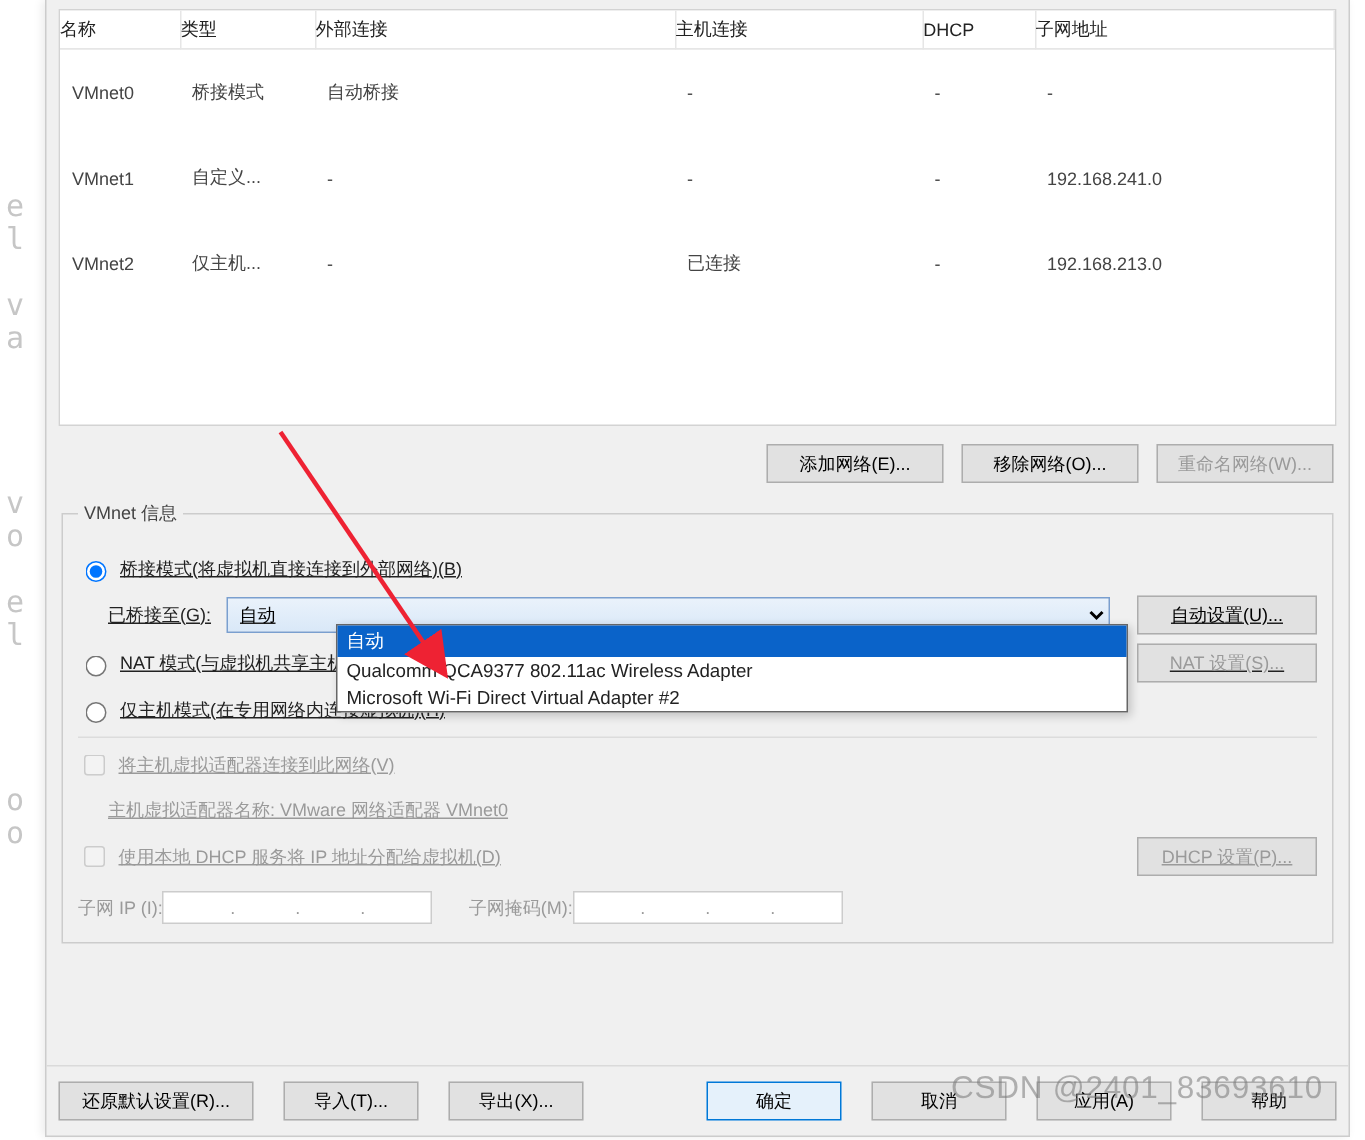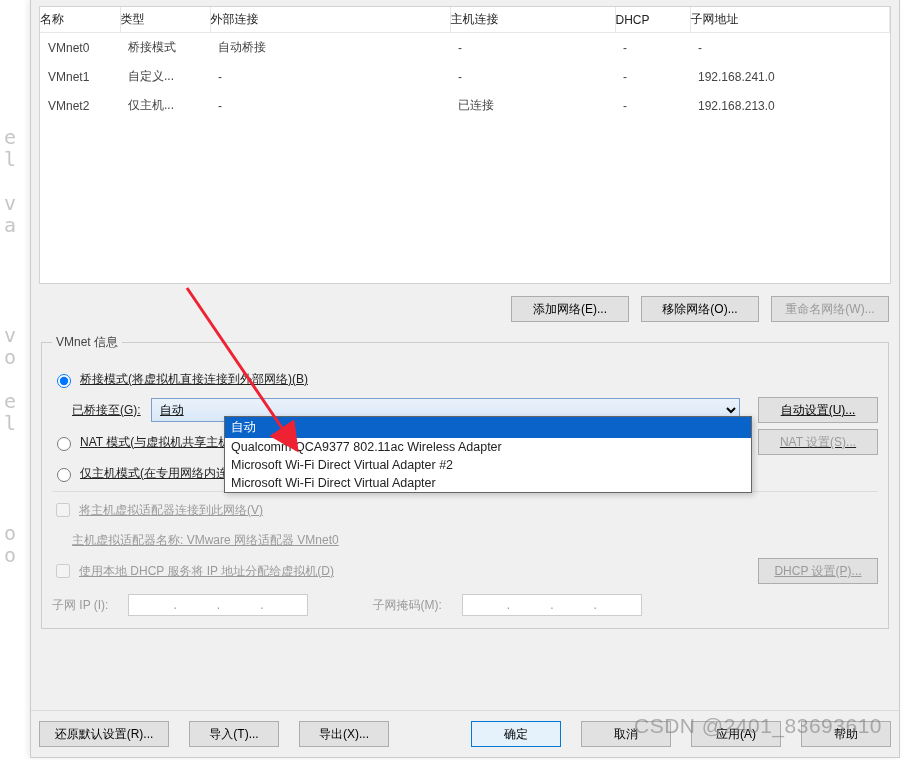--- a/index.html
+++ b/index.html
@@ -63,21 +63,21 @@
   }
   table.vnets th {
     text-align: left;
     font-weight: normal;
     padding: 4px 0;
     border-right: 1px solid #e6e6e6;
     border-bottom: 1px solid #e6e6e6;
     background: #fff;
   }
   table.vnets td {
-    padding: 6px 8px;
+    padding: 20px 8px;
     color: #444;
   }
   table.vnets col.c-name   { width: 80px; }
   table.vnets col.c-type   { width: 90px; }
   table.vnets col.c-ext    { width: 240px; }
   table.vnets col.c-host   { width: 165px; }
   table.vnets col.c-dhcp   { width: 75px; }
   table.vnets col.c-subnet { }
 
   
@@ -152,21 +152,21 @@
     border: none;
     border-top: 1px solid #dcdcdc;
     margin: 6px 0 4px 0;
   }
   .grayed { color: #9a9a9a; }
   .grayed input, .grayed label, .grayed span { color: #9a9a9a; }
 
   .ip-row {
     display: flex;
     align-items: center;
-    gap: 20px;
+    gap: 0;
     margin-top: 10px;
   }
   .ip-field {
     display: inline-flex;
     align-items: center;
     border: 1px solid #ccc;
     background: #fff;
     padding: 2px 4px;
     height: 22px;
     width: 180px;
@@ -382,21 +382,20 @@
             <b>.</b>
             <span></span>
         </span>
       </div>
     </fieldset>
 
     <div class="dropdown">
       <div class="opt sel">自动</div>
       <div class="opt">Qualcomm QCA9377 802.11ac Wireless Adapter</div>
       <div class="opt">Microsoft Wi-Fi Direct Virtual Adapter #2</div>
-      <div class="opt">Microsoft Wi-Fi Direct Virtual Adapter</div>
     </div>
 
     <svg class="arrow" viewBox="0 0 180 200">
       <defs>
         <marker id="ah" markerWidth="12" markerHeight="12" refX="9" refY="5" orient="auto">
           <path d="M0,0 L10,5 L0,10 Z" fill="#e23"></path>
         </marker>
       </defs>
       <line x1="30" y1="10" x2="140" y2="172" stroke="#e23" stroke-width="3" marker-end="url(#ah)"></line>
     </svg>

